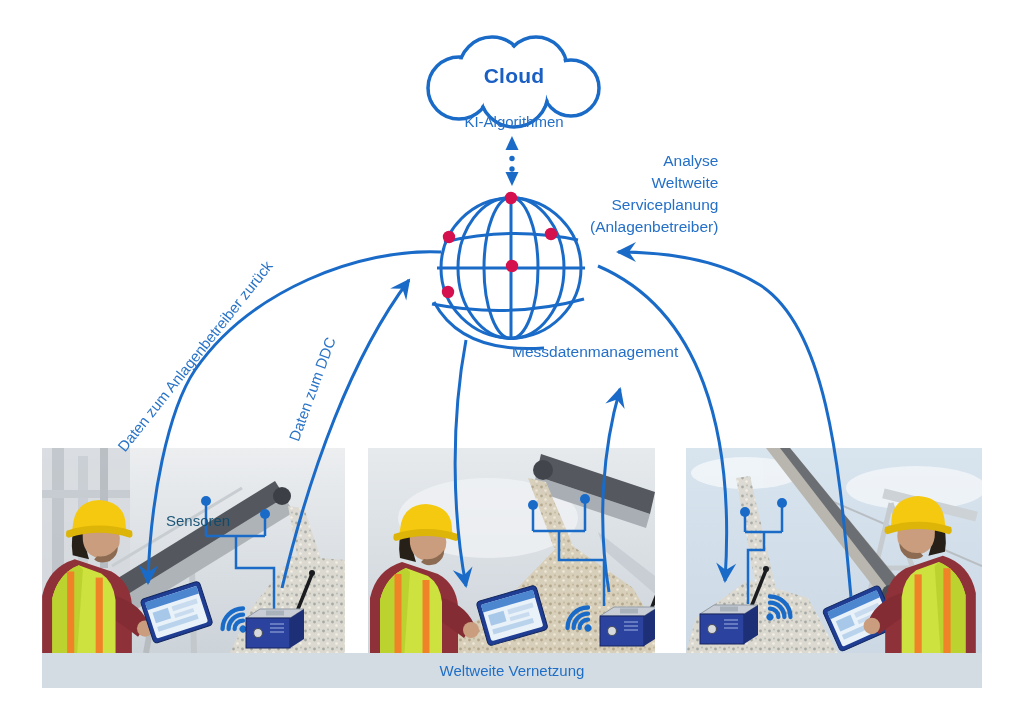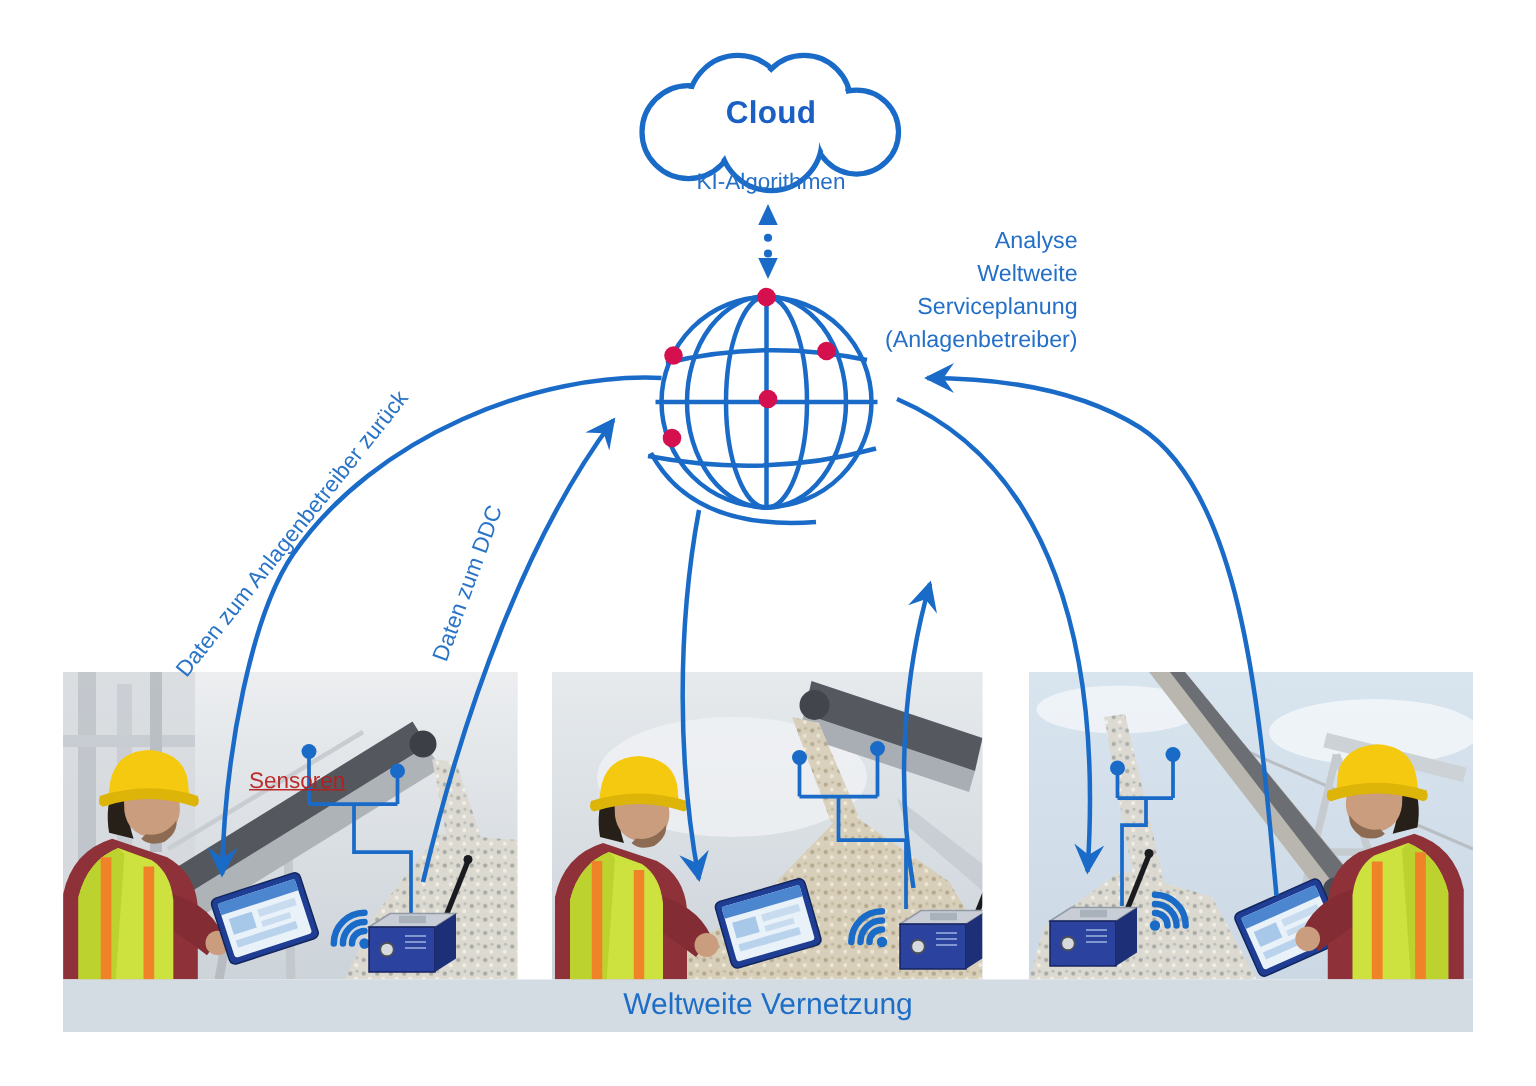--- a/index.html
+++ b/index.html
@@ -16,22 +16,22 @@
   .cloud-sub{left:428px;top:91px;width:172px;text-align:center;font-size:15px;color:#2470c8;margin-top:22px;}
   .analysis{left:590px;top:150px;font-size:15.5px;line-height:22px;color:#2470c8;text-align:right;}
   .ddc{left:501px;top:287px;font-size:56px;font-weight:bold;line-height:1;letter-spacing:-1px;}
   .ddc .d1{color:#1563c5;} .ddc .d2{color:#4f92da;} .ddc .c1{color:#9cc2ec;}
   .hub-sub{left:512px;top:343px;font-size:15.5px;color:#2470c8;}
   .flow-label{white-space:nowrap;font-size:15px;color:#2a74c8;z-index:4;}
   #lbl-back{left:195px;top:356px;transform:translate(-50%,-50%) rotate(-51.5deg);}
   #lbl-toddc{left:312px;top:389px;transform:translate(-50%,-50%) rotate(-70deg);}
   .footer-bar{position:absolute;left:42px;top:653px;width:940px;height:35px;background:#d4dce3;
               display:flex;align-items:center;justify-content:center;z-index:2;}
-  .footer-bar span{font-size:20px;color:#1f6ec6;}
-  .sensor-label{position:absolute;left:124px;top:64px;font-size:15px;color:#b91c1c;opacity:.92;z-index:2;text-decoration:underline;}
+  .footer-bar span{font-size:15px;color:#1f6ec6;}
+  .sensor-label{position:absolute;left:124px;top:64px;font-size:15px;color:#0c4a6e;opacity:.92;z-index:2;}
   svg{display:block;}
 </style>
 </head>
 <body>
 
 <div class="canvas">
 
   <svg width="0" height="0" style="position:absolute" aria-hidden="true">
     <defs>
       <pattern id="gravelGray" width="9" height="9" patternUnits="userSpaceOnUse">
@@ -270,17 +270,18 @@
   <div class="txt cloud-title">Cloud</div>
   <div class="txt cloud-sub">KI-Algorithmen</div>
 
   <div class="txt analysis">
     <div>Analyse</div>
     <div>Weltweite</div>
     <div>Serviceplanung</div>
     <div>(Anlagenbetreiber)</div>
   </div>
 
+  <div class="txt hub-sub">Messdatenmanagement</div>
 
   <div class="txt flow-label" id="lbl-back">Daten zum Anlagenbetreiber zurück</div>
   <div class="txt flow-label" id="lbl-toddc">Daten zum DDC</div>
 
 </div>
 
 </body></html>

